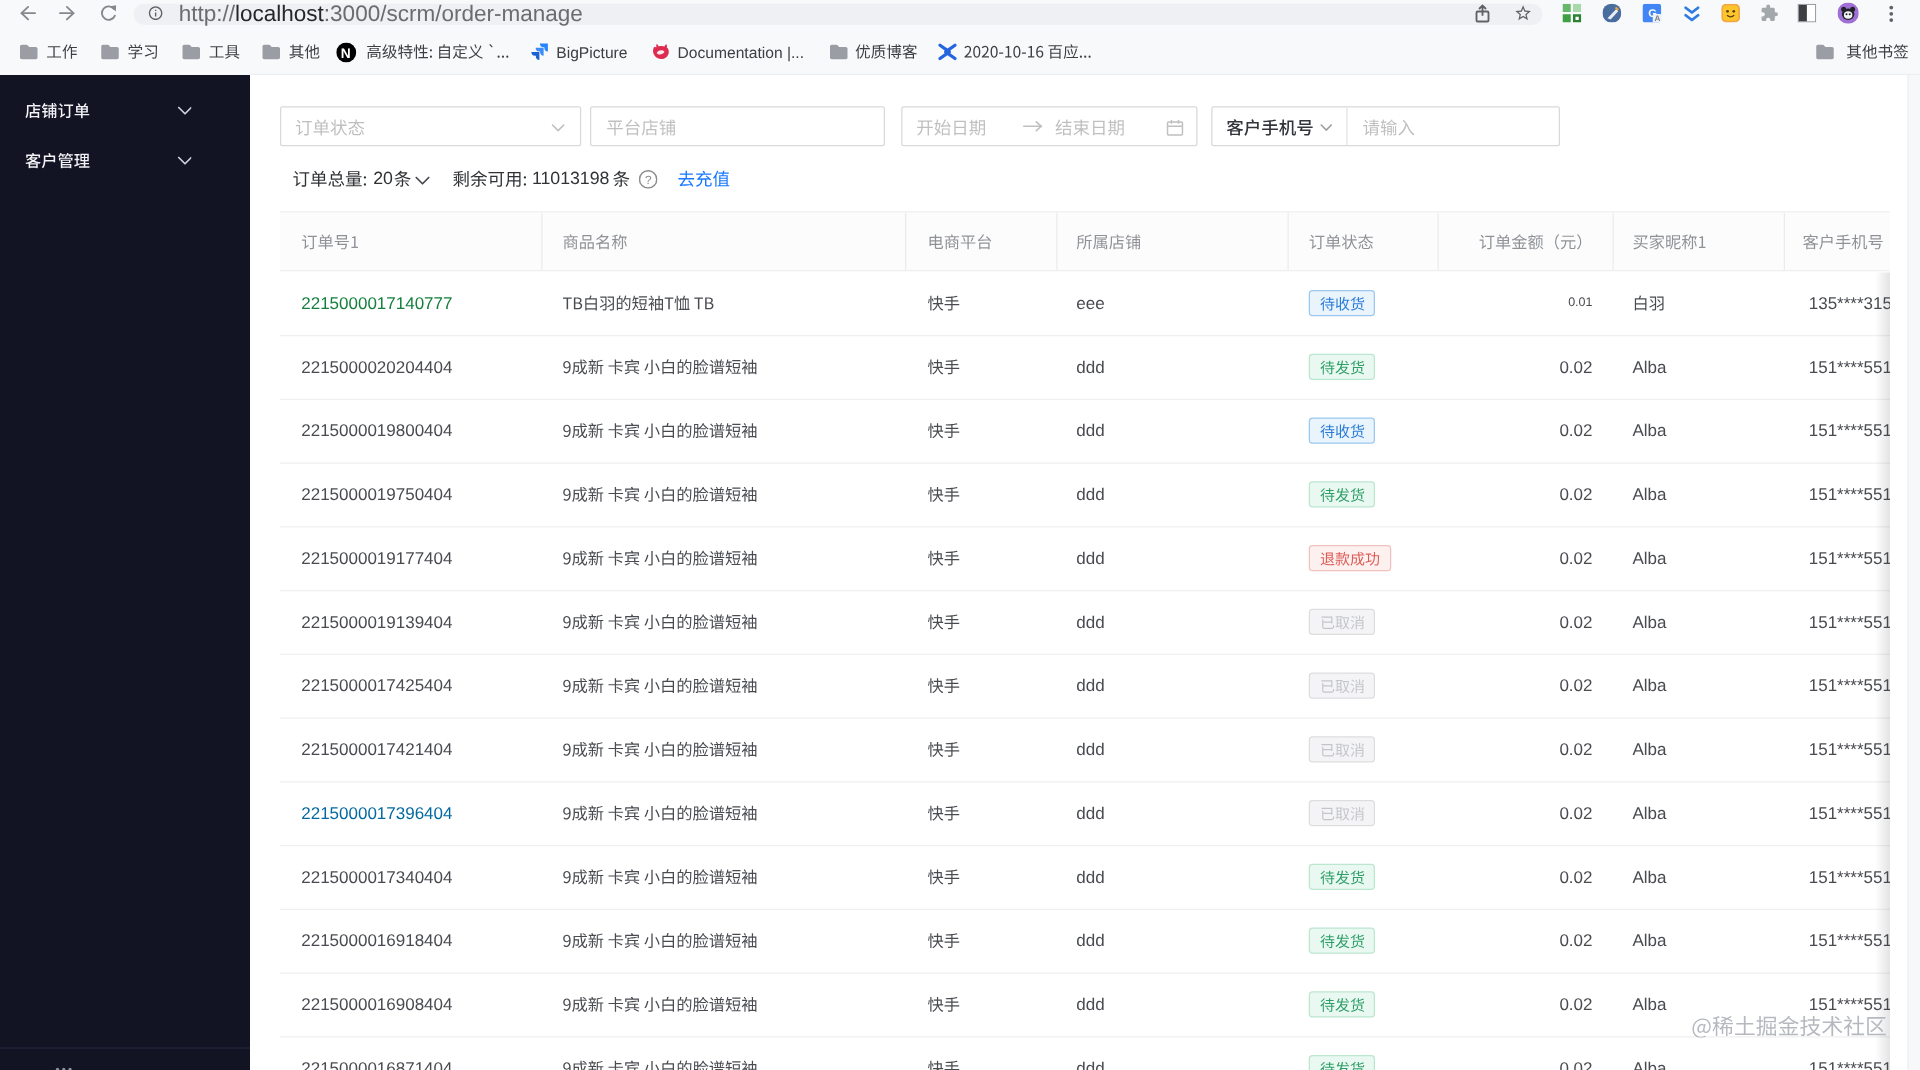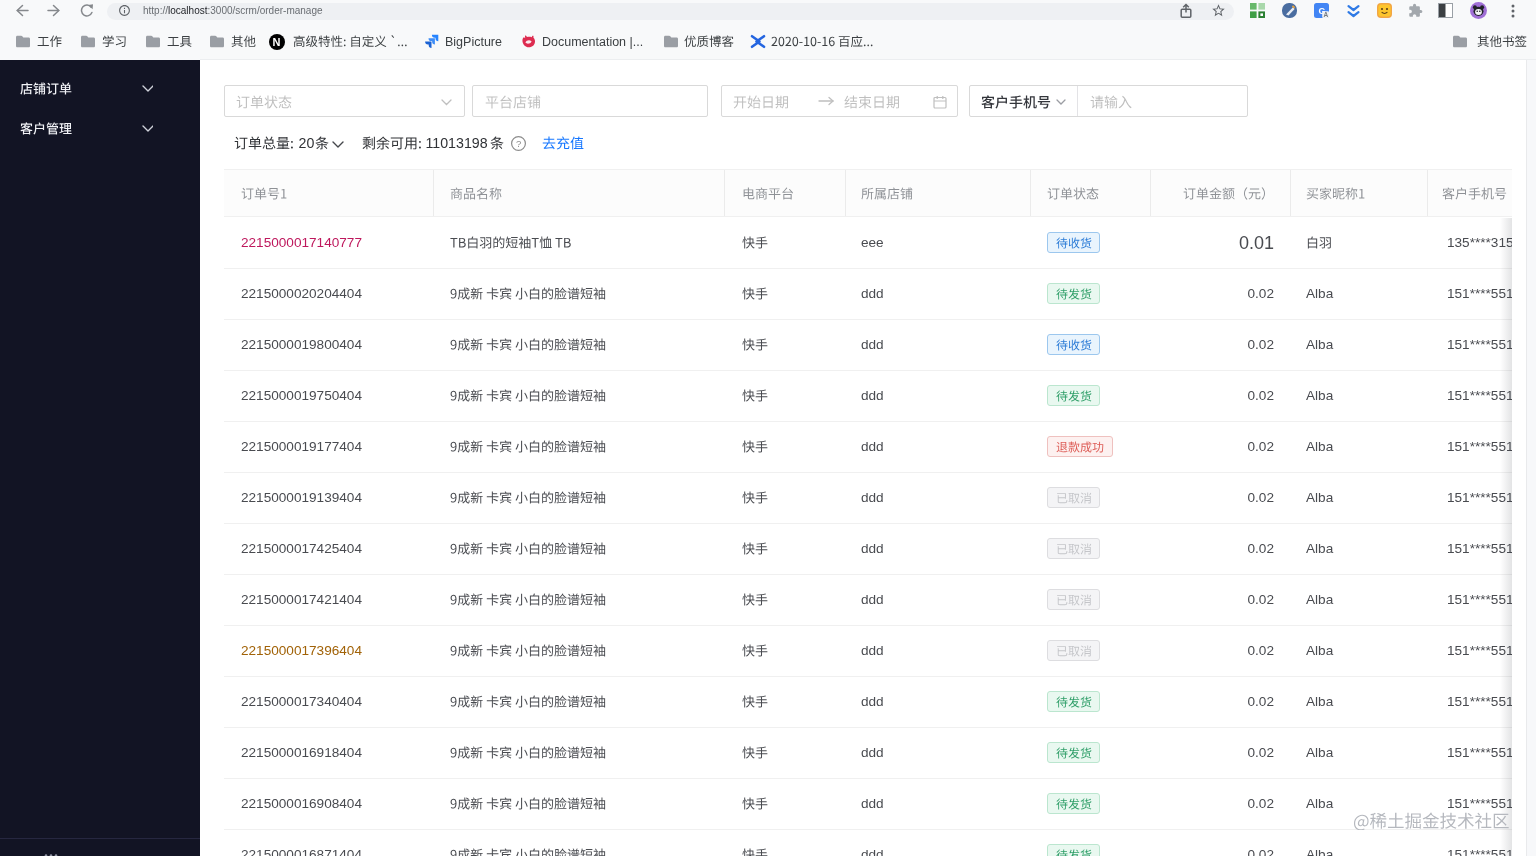--- a/index.html
+++ b/index.html
@@ -154,21 +154,21 @@
   </svg>
 <svg class="a" style="left:80px;top:3.5px" width="13" height="13" viewBox="0 0 13 13">
     <g stroke="#85888c" stroke-width="1.5" fill="none" stroke-linecap="round">
       <path d="M11.2 3.2 A5.4 5.4 0 1 0 11.9 8.5"></path>
     </g>
     <path d="M8.3 1 L13 0.2 L12.6 5.2 Z" fill="#85888c"></path>
   </svg>
 <svg class="a" style="left:117.5px;top:4.0px" width="13" height="13" viewBox="0 0 24 24" fill="#5f6368">
     <path d="M11 7h2v2h-2zm0 4h2v6h-2zm1-9C6.48 2 2 6.48 2 12s4.48 10 10 10 10-4.48 10-10S17.52 2 12 2zm0 18c-4.41 0-8-3.59-8-8s3.59-8 8-8 8 3.59 8 8-3.59 8-8 8z"></path>
   </svg>
-<div class="t" style="left:143px;top:0.5px;font-size:10px;line-height:20px;color:#696d72">http://<span style="color:#24262b">localhost</span>:3000/scrm/order-manage</div>
+<div class="t" style="left:143px;top:0.5px;font-size:18px;line-height:20px;color:#696d72">http://<span style="color:#24262b">localhost</span>:3000/scrm/order-manage</div>
 <svg class="a" style="left:1178px;top:2.5px" width="16" height="16" viewBox="0 0 16 16">
     <g stroke="#5f6368" stroke-width="1.5" fill="none">
       <rect x="3.2" y="6.2" width="9.6" height="8" rx="1"></rect>
       <path d="M8 9.5V1.8M5.2 4.2 8 1.5l2.8 2.7"></path>
     </g>
   </svg>
 <svg class="a" style="left:1211.0px;top:3.0px" width="15" height="15" viewBox="0 0 24 24" fill="#5f6368">
     <path d="M22 9.24l-7.19-.62L12 2 9.19 8.63 2 9.24l5.46 4.73L5.82 21 12 17.27 18.18 21l-1.63-7.03L22 9.24zM12 15.4l-3.76 2.27 1-4.28-3.32-2.88 4.38-.38L12 6.1l1.71 4.04 4.38.38-3.32 2.88 1 4.28L12 15.4z"></path>
   </svg>
 <svg class="a" style="left:1250px;top:3px" width="15" height="15" viewBox="0 0 15 15">
@@ -574,21 +574,21 @@
 <svg class="cj" style="left:1442.0px;top:186.5px" width="65" height="13" viewBox="0 0 65 13">
     <g transform="translate(0,11.44) scale(0.013000)" fill="#8e9196">
       <use href="#g5ba2"></use>
       <use href="#g6237" x="1000"></use>
       <use href="#g624b" x="2000"></use>
       <use href="#g673a" x="3000"></use>
       <use href="#g53f7" x="4000"></use>
     </g>
   </svg>
 <div class="a" style="left:224px;top:268px;width:1288px;height:1px;background:#f0f0f0"></div>
-<div class="t" style="left:241px;top:232.5px;font-size:13.6px;color:#be185d;line-height:20px">2215000017140777</div>
+<div class="t" style="left:241px;top:232.5px;font-size:13.6px;color:#15803d;line-height:20px">2215000017140777</div>
 <svg class="cj" style="left:450.0px;top:236.0px" width="122" height="13" viewBox="0 0 122 13">
     <g transform="translate(0,11.44) scale(0.013000)" fill="#494b50">
       <use href="#g54"></use>
       <use href="#g42" x="599"></use>
       <use href="#g767d" x="1256"></use>
       <use href="#g7fbd" x="2256"></use>
       <use href="#g7684" x="3256"></use>
       <use href="#g77ed" x="4256"></use>
       <use href="#g8896" x="5256"></use>
       <use href="#g54" x="6256"></use>
@@ -605,21 +605,21 @@
   </svg>
 <div class="t" style="left:861px;top:232.5px;font-size:13.6px;color:#494b50;line-height:20px">eee</div>
 <div class="a" style="left:1047px;top:232.0px;width:53px;height:21px;background:#e9f4fd;border:1px solid #9cc7ee;border-radius:3px"></div>
 <svg class="cj" style="left:1055.5px;top:236.5px" width="36" height="12" viewBox="0 0 36 12">
     <g transform="translate(0,10.56) scale(0.012000)" fill="#2b7bd6">
       <use href="#g5f85"></use>
       <use href="#g6536" x="1000"></use>
       <use href="#g8d27" x="2000"></use>
     </g>
   </svg>
-<div class="t" style="left:1150px;top:232.5px;font-size:18px;color:#494b50;line-height:20px;width:124px;text-align:right">0.01</div>
+<div class="t" style="left:1150px;top:232.5px;font-size:10px;color:#494b50;line-height:20px;width:124px;text-align:right">0.01</div>
 <svg class="cj" style="left:1306.0px;top:236.0px" width="26" height="13" viewBox="0 0 26 13">
     <g transform="translate(0,11.44) scale(0.013000)" fill="#494b50">
       <use href="#g767d"></use>
       <use href="#g7fbd" x="1000"></use>
     </g>
   </svg>
 <div class="t" style="left:1447px;top:232.5px;font-size:13.6px;color:#494b50;line-height:20px;width:65px;overflow:hidden;white-space:nowrap">135****3151</div>
 <div class="a" style="left:224px;top:319px;width:1288px;height:1px;background:#f0f0f0"></div>
 <div class="t" style="left:241px;top:283.5px;font-size:13.6px;color:#494b50;line-height:20px">2215000020204404</div>
 <svg class="cj" style="left:450.0px;top:287.0px" width="157" height="13" viewBox="0 0 157 13">
@@ -867,21 +867,21 @@
     <g transform="translate(0,10.56) scale(0.012000)" fill="#c4c5c9">
       <use href="#g5df2"></use>
       <use href="#g53d6" x="1000"></use>
       <use href="#g6d88" x="2000"></use>
     </g>
   </svg>
 <div class="t" style="left:1150px;top:589.5px;font-size:13.6px;color:#494b50;line-height:20px;width:124px;text-align:right">0.02</div>
 <div class="t" style="left:1306px;top:589.5px;font-size:13.6px;color:#494b50;line-height:20px">Alba</div>
 <div class="t" style="left:1447px;top:589.5px;font-size:13.6px;color:#494b50;line-height:20px;width:65px;overflow:hidden;white-space:nowrap">151****5516</div>
 <div class="a" style="left:224px;top:676px;width:1288px;height:1px;background:#f0f0f0"></div>
-<div class="t" style="left:241px;top:640.5px;font-size:13.6px;color:#a16207;line-height:20px">2215000017396404</div>
+<div class="t" style="left:241px;top:640.5px;font-size:13.6px;color:#0369a1;line-height:20px">2215000017396404</div>
 <svg class="cj" style="left:450.0px;top:644.0px" width="157" height="13" viewBox="0 0 157 13">
     <g transform="translate(0,11.44) scale(0.013000)" fill="#494b50">
       <use href="#g39"></use>
       <use href="#g6210" x="555"></use>
       <use href="#g65b0" x="1555"></use>
       <use href="#g5361" x="2779"></use>
       <use href="#g5bbe" x="3779"></use>
       <use href="#g5c0f" x="5003"></use>
       <use href="#g767d" x="6003"></use>
       <use href="#g7684" x="7003"></use>

